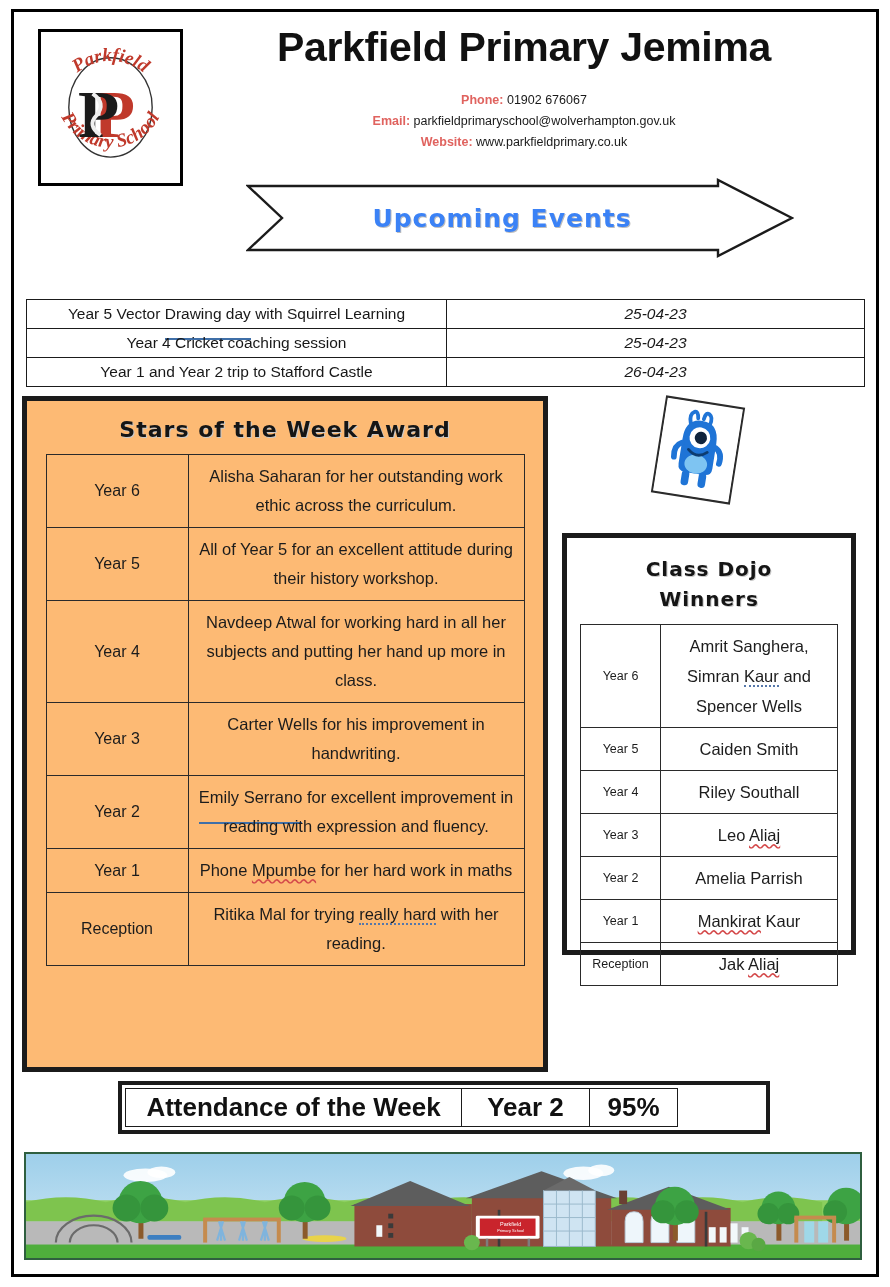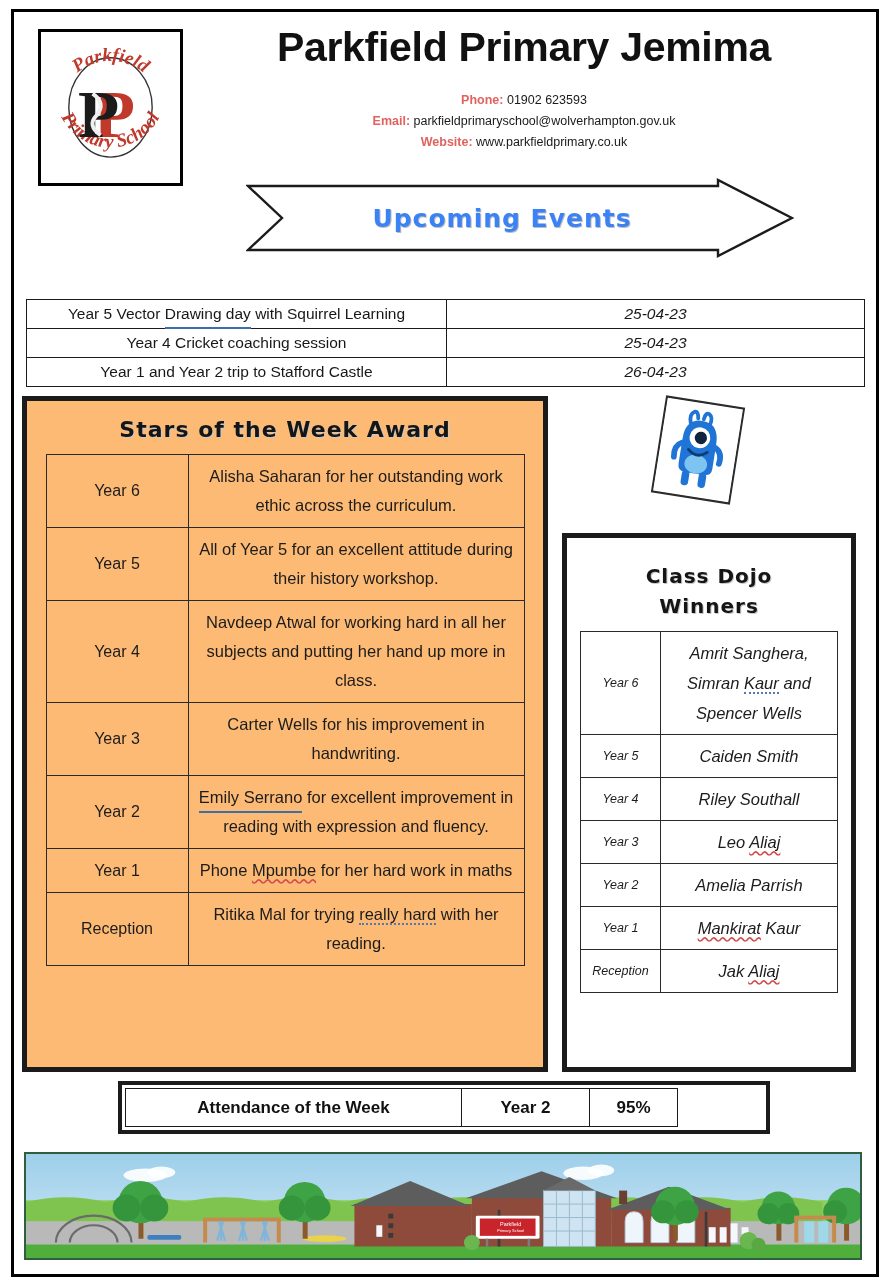--- a/index.html
+++ b/index.html
@@ -99,21 +99,21 @@
     vertical-align: middle;
     padding: 3px 6px;
     line-height: 22px;
   }
   .events-table td.ev-name { width: 420px; }
   .events-table td.ev-date { width: 418px; font-style: italic; }
 
   
   .sp-blue {
     border-bottom: 2px solid #3f6fa8;
-    padding-bottom: 5px;
+    padding-bottom: 16px;
   }
   .sp-blue-dot {
     border-bottom: 2px dotted #5577aa;
   }
   .sp-red {
     text-decoration: underline wavy #d4494a;
     text-decoration-skip-ink: none;
     text-underline-offset: 2px;
   }
 
@@ -171,24 +171,24 @@
     border: 2px solid #2b2b2b;
     transform: rotate(9deg);
     overflow: hidden;
   }
   .dojo-pic svg { display: block; width: 100%; height: 100%; }
 
   
   .dojo-panel {
     position: absolute;
     left: 562px; top: 533px;
-    width: 294px; height: 539px;
+    width: 294px; height: 422px;
     border: 5px solid #1b1b1b;
     background: #fff;
-    padding: 17px 5px;
+    padding: 10px 5px;
   }
   .dojo-title {
     text-align: center;
     font-family: "DejaVu Sans", sans-serif;
     font-size: 20px;
     font-weight: bold;
     letter-spacing: 1px;
     line-height: 30px;
     color: #151515;
     padding: 6px 0 10px 0;
@@ -197,21 +197,20 @@
   .dojo-table {
     width: 257px;
     margin: 0 auto;
     border-collapse: collapse;
     table-layout: fixed;
   }
   .dojo-table td {
     border: 1.6px solid #2a2a2a;
     vertical-align: middle;
     color: #1c1c1c;
-    font-style: italic;
   }
   .dojo-table td.yr {
     width: 80px;
     text-align: center;
     font-size: 12.5px;
     padding: 5px 2px;
   }
   .dojo-table td.name {
     width: 177px;
     text-align: center;
@@ -231,21 +230,21 @@
   }
   .att-table {
     height: 100%;
     border-collapse: collapse;
     table-layout: fixed;
   }
   .att-table td {
     border: 1.8px solid #1b1b1b;
     text-align: center;
     vertical-align: middle;
-    font-size: 17px;
+    font-size: 26px;
     font-weight: bold;
     color: #111;
     padding: 0 12px;
   }
   .att-table td.c1 { width: 336px; }
   .att-table td.c2 { width: 128px; }
   .att-table td.c3 { width: 88px; }
 
   
   .footer-img {
@@ -282,21 +281,21 @@
         <text x="58" y="106" font-family="'Liberation Serif', serif" font-size="68" font-weight="bold" fill="#1b1b1b" text-anchor="middle">P</text>
         <path d="M52 62 q14 10 4 22 q-10 10 4 20" fill="none" stroke="#efefef" stroke-width="4"></path>
       </svg>
     </div>
 
     <div class="school-title">Parkfield Primary Jemima</div>
 
     <div class="contact">
       <div class="contact-line">
         <span class="lbl">Phone:</span>
-        <span class="val">01902 623593</span>
+        <span class="val">01902 676067</span>
       </div>
       <div class="contact-line">
         <span class="lbl">Email:</span>
         <span class="val">parkfieldprimaryschool@wolverhampton.gov.uk</span>
       </div>
       <div class="contact-line">
         <span class="lbl">Website:</span>
         <span class="val">www.parkfieldprimary.co.uk</span>
       </div>
     </div>

